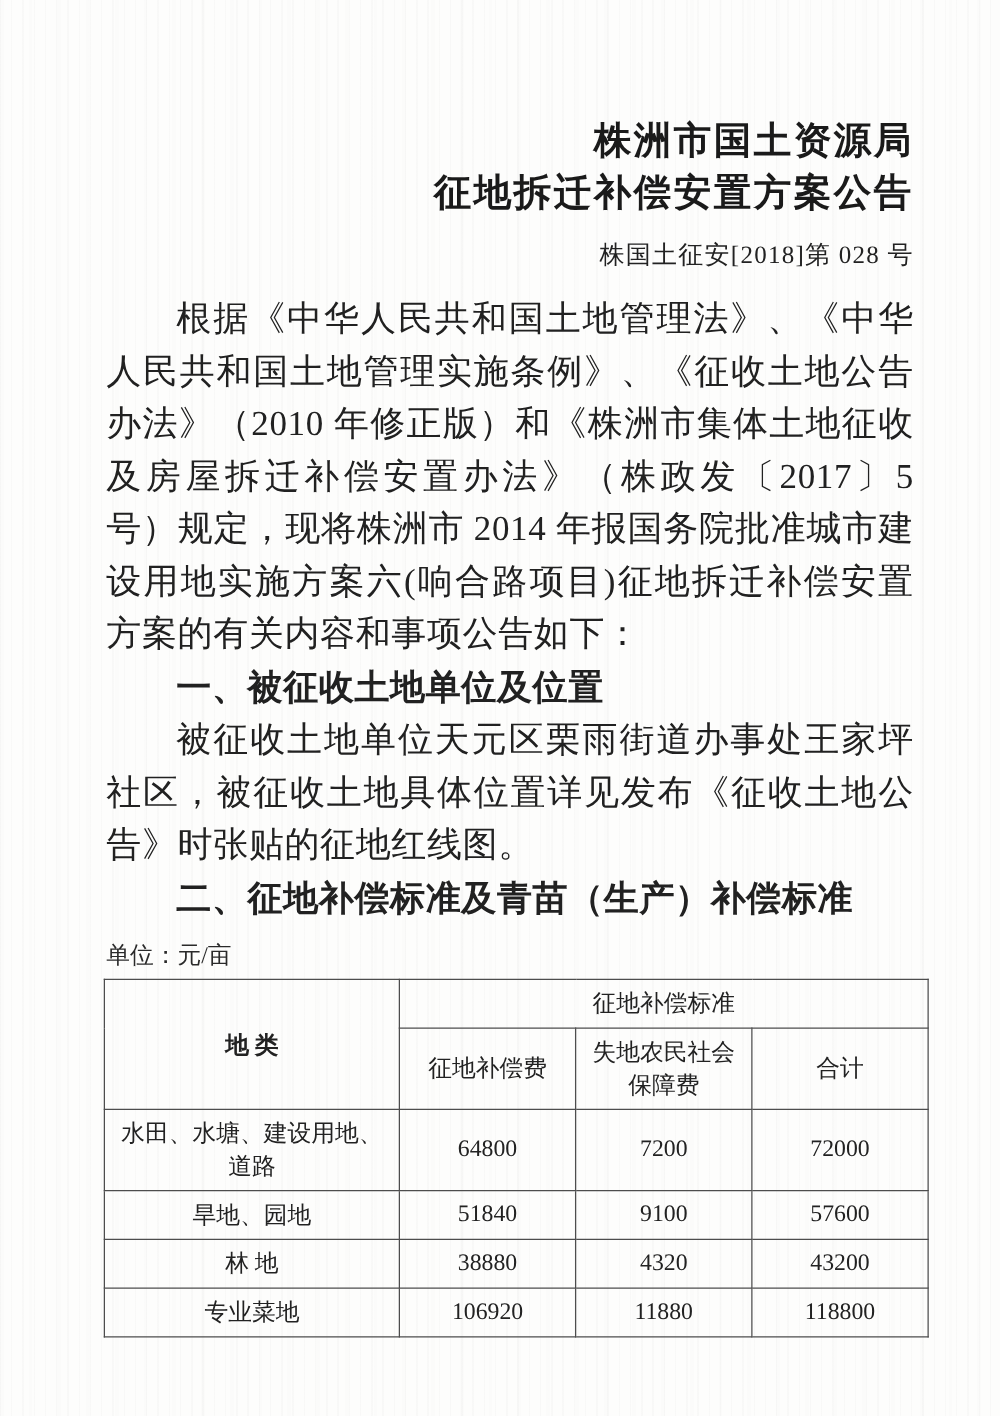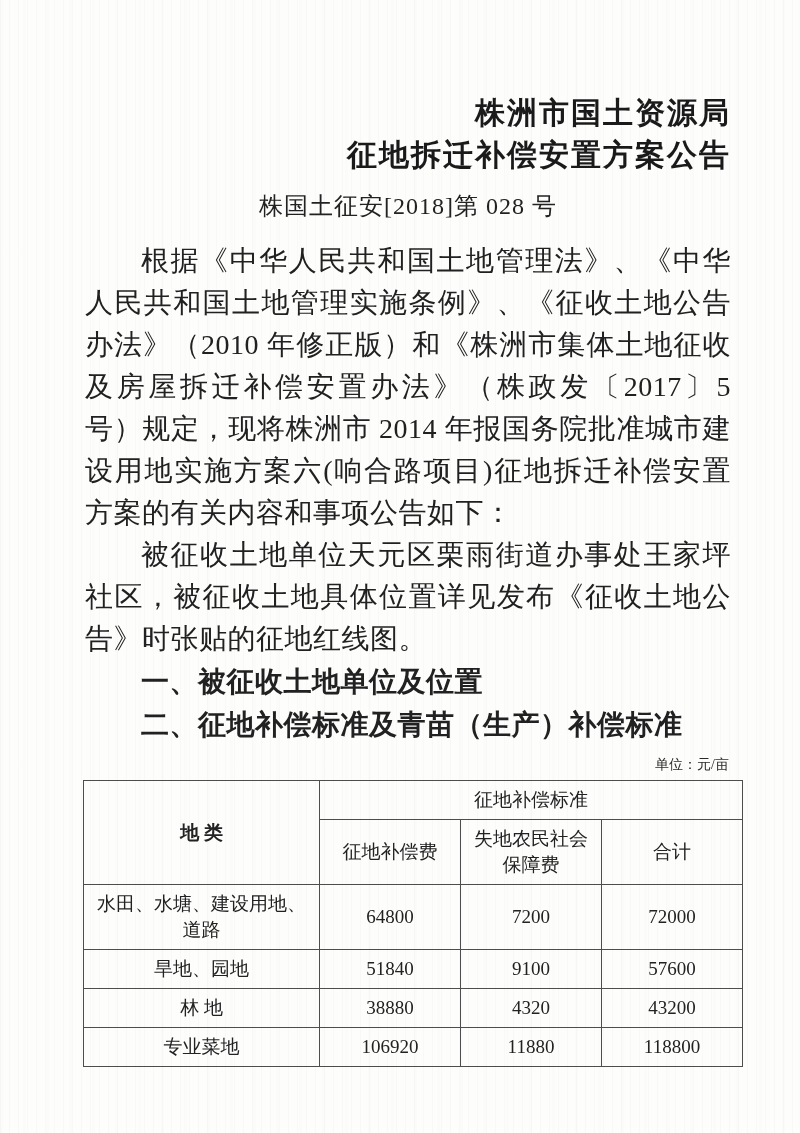--- a/index.html
+++ b/index.html
@@ -37,22 +37,22 @@
   .title {
     text-align: right;
     font-size: 30px;
     font-weight: bold;
     letter-spacing: 2px;
     line-height: 42px;
     color: #1a1a1a;
   }
 
   .doc-number {
-    text-align: center;
-    font-size: 24px;
+    text-align: right;
+    font-size: 20px;
     letter-spacing: 1px;
     margin-top: 14px;
     color: #222;
   }
 
   .body-text {
     font-size: 28px;
     line-height: 42px;
     text-align: justify;
     text-justify: inter-character;
@@ -65,22 +65,22 @@
   .sec-heading {
     font-weight: bold;
     text-indent: 2em;
     margin-top: 1px;
     text-align: left;
   }
 
   .sec-body { text-indent: 2em; }
 
   .unit-note {
-    text-align: right;
-    font-size: 14px;
+    text-align: left;
+    font-size: 19px;
     margin-top: 10px;
     margin-bottom: 6px;
     padding-right: 2px;
     color: #2a2a2a;
   }
 
   table.comp {
     width: 660px;
     margin-left: -2px;
     border-collapse: collapse;
@@ -115,22 +115,22 @@
 
 <div class="page">
   <div class="content">
 
     <div class="title">株洲市国土资源局</div>
     <div class="title">征地拆迁补偿安置方案公告</div>
     <div class="doc-number">株国土征安[2018]第 028 号</div>
 
     <p class="body-text intro">根据《中华人民共和国土地管理法》、《中华人民共和国土地管理实施条例》、《征收土地公告办法》（2010 年修正版）和《株洲市集体土地征收及房屋拆迁补偿安置办法》（株政发〔2017〕5 号）规定，现将株洲市 2014 年报国务院批准城市建设用地实施方案六(响合路项目)征地拆迁补偿安置方案的有关内容和事项公告如下：</p>
 
+    <p class="body-text sec-heading">一、被征收土地单位及位置</p>
     <p class="body-text sec-body">被征收土地单位天元区栗雨街道办事处王家坪社区，被征收土地具体位置详见发布《征收土地公告》时张贴的征地红线图。</p>
-    <p class="body-text sec-heading">一、被征收土地单位及位置</p>
 
     <p class="body-text sec-heading">二、征地补偿标准及青苗（生产）补偿标准</p>
 
     <div class="unit-note">单位：元/亩</div>
 
     <table class="comp">
       <tbody>
         <tr>
           <td class="col-land header-cell" rowspan="2">地  类</td>
           <td class="header-cell" colspan="3">征地补偿标准</td>

